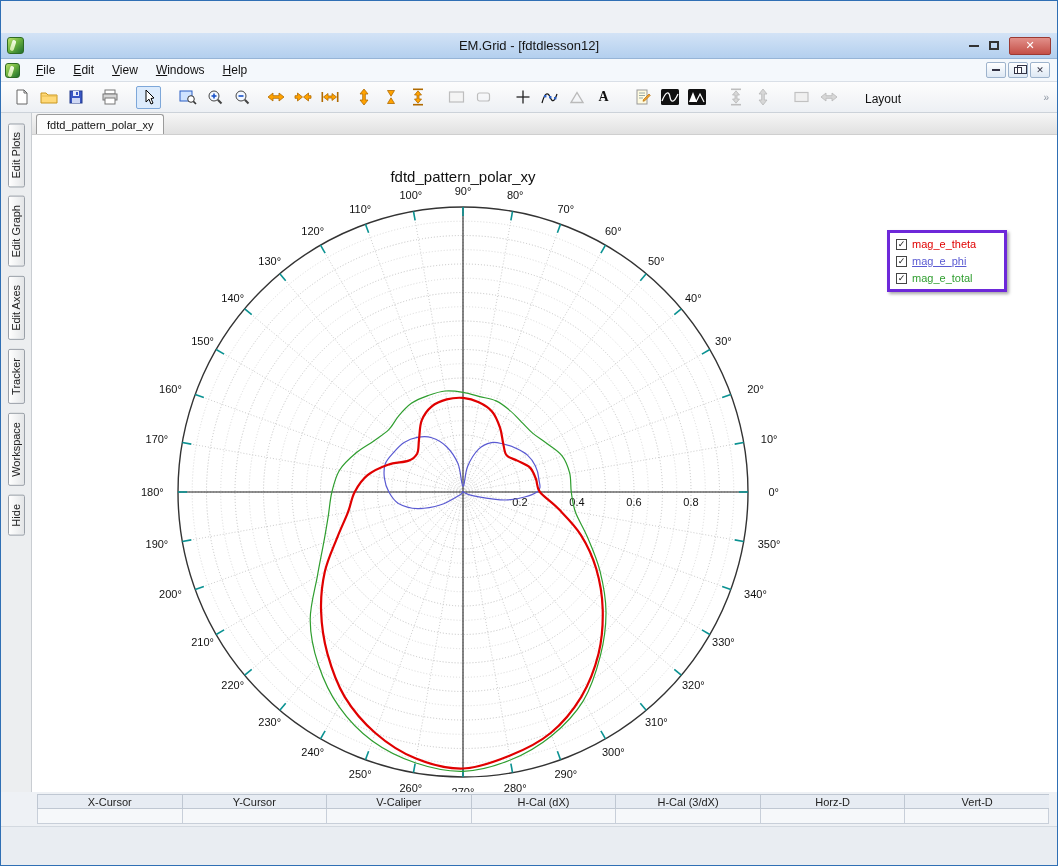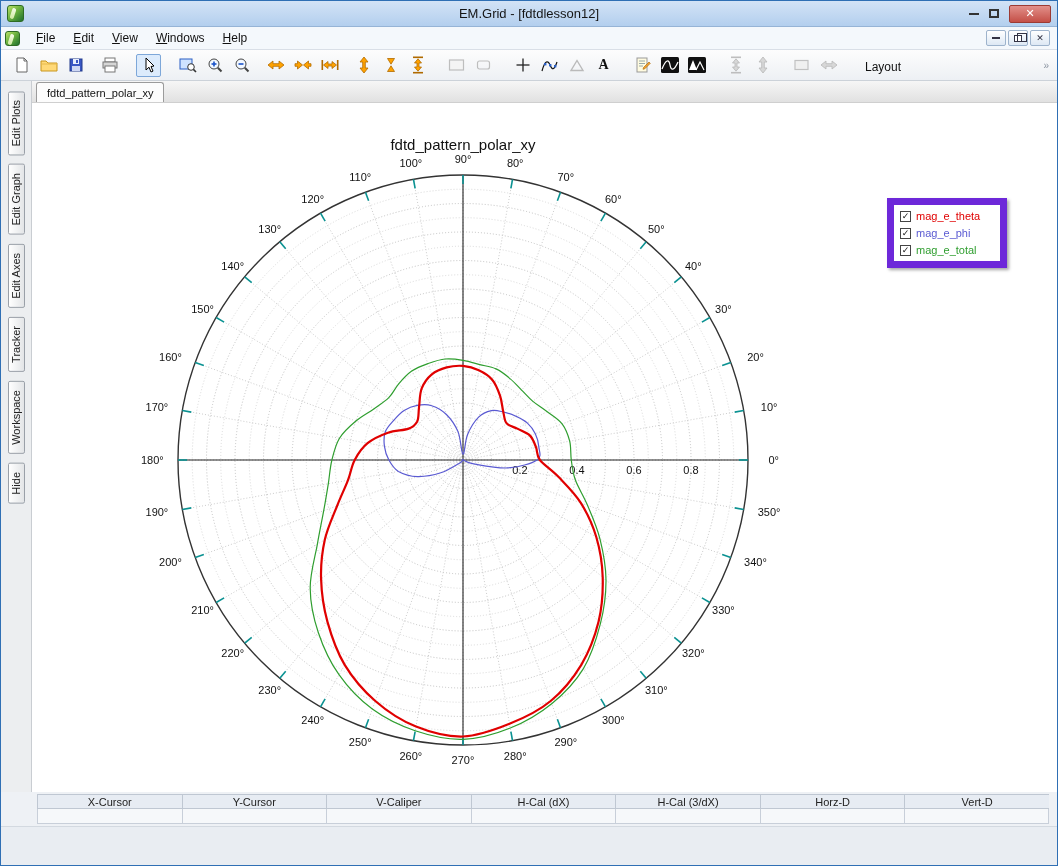--- a/index.html
+++ b/index.html
@@ -14,21 +14,21 @@
     border:1px solid #2f6fb4;
     background:#eef1f5;
     display:flex; flex-direction:column;
   }
 
   
   .titlebar {
     position:relative; height:26px; flex:0 0 26px;
     background:linear-gradient(#d3e3f6,#b3cfee);
     border-bottom:1px solid #96b4d6;
-    display:flex; align-items:center; padding:0 6px;
+    display:flex; align-items:center; padding:0 6px;margin-top:32px;
   }
   .titlebar .title {
     position:absolute; left:0; right:0; text-align:center;
     font-size:13px; color:#151515;
   }
   .logo {
     width:17px; height:17px; border-radius:3px; z-index:2;
     background:linear-gradient(135deg,#bde26b 0%,#6db33f 45%,#1e6f2e 100%);
     border:1px solid #2e6b23; position:relative;
   }
@@ -115,21 +115,21 @@
     border-radius:3px 3px 0 0; font-size:11px; color:#111;
     padding:4px 10px 3px 10px;
   }
   .plot-area { position:relative; flex:1 1 auto; overflow:hidden; background:#fff; }
   #polar-svg { position:absolute; left:0; top:0; }
   #polar-svg text { font-family:"Liberation Sans",sans-serif; }
 
   
   .legend {
     position:absolute; left:855px; top:95px; width:120px;
-    background:#fff; border:7px solid #6d28d9;
+    background:#fff; border:3px solid #6d28d9;
     box-shadow:2px 2px 3px rgba(0,0,0,.35);
     padding:4px 6px; display:flex; flex-direction:column; gap:3px;
   }
   .legend-row { display:flex; align-items:center; gap:5px; height:14px; }
   .cb {
     width:11px; height:11px; border:1px solid #444; background:#fff; flex:0 0 11px;
     display:flex; align-items:center; justify-content:center;
   }
   .cb::after { content:"\2713"; font-size:9px; color:#111; line-height:1; }
   .legend-label { font-size:11px; }
@@ -531,21 +531,21 @@
             <path d="M507.9 357.0C504.2 352.1 505.6 348.2 504.0 344.1C502.3 340.1 501.1 335.7 498.0 332.6C494.8 329.6 489.2 327.7 485.3 325.6C481.4 323.6 477.0 323.1 474.7 320.4C472.3 317.6 472.4 313.6 471.3 309.0C470.2 304.4 469.9 298.2 468.1 292.8C466.2 287.4 463.8 280.9 460.2 276.7C456.7 272.4 451.7 269.5 446.8 267.2C442.0 264.9 436.4 263.4 431.0 262.9C425.6 262.5 419.9 263.0 414.7 264.4C409.5 265.8 404.0 267.8 399.8 271.3C395.6 274.8 391.8 279.9 389.7 285.4C387.5 291.0 387.8 299.1 387.0 304.6C386.3 310.1 386.9 315.0 385.2 318.5C383.4 322.0 381.6 323.8 376.7 325.6C371.8 327.5 362.9 327.3 356.0 329.7C349.2 332.1 341.1 335.6 335.6 340.2C330.0 344.7 326.0 350.8 322.7 357.0C319.4 363.2 318.9 369.7 315.9 377.3C313.0 384.9 309.0 392.9 305.1 402.8C301.3 412.7 295.5 424.6 292.8 436.8C290.1 449.0 288.6 462.4 289.1 476.1C289.5 489.7 291.5 504.3 295.4 518.6C299.4 532.9 304.8 548.6 312.7 561.9C320.7 575.1 331.4 587.7 343.3 598.0C355.1 608.3 369.4 617.7 384.0 623.6C398.6 629.5 415.4 633.9 431.0 633.5C446.6 633.0 462.9 626.7 477.5 620.8C492.1 614.9 506.8 607.9 518.7 598.0C530.7 588.2 541.3 575.1 549.3 561.9C557.2 548.6 563.0 533.2 566.6 518.6C570.1 504.0 571.1 488.3 570.7 474.2C570.3 460.1 567.9 446.3 564.3 434.0C560.6 421.6 555.1 409.9 548.8 399.9C542.5 389.9 533.2 381.0 526.4 373.8C519.6 366.7 511.7 361.9 507.9 357.0Z" fill="none" stroke="#e00000" stroke-width="2.2" stroke-linejoin="round"></path>
             <text x="431" y="47" text-anchor="middle" font-size="15" fill="#111">fdtd_pattern_polar_xy</text>
           </svg>
         <div class="legend">
           <div class="legend-row">
             <span class="cb"></span>
             <span class="legend-label" style="color: rgb(224, 0, 0);">mag_e_theta</span>
           </div>
           <div class="legend-row">
             <span class="cb"></span>
-            <span class="legend-label" style="color: rgb(90, 90, 210);">mag_e_phi</span>
+            <span class="legend-label" style="color: rgb(90, 90, 210); text-decoration: underline;">mag_e_phi</span>
           </div>
           <div class="legend-row">
             <span class="cb"></span>
             <span class="legend-label" style="color: rgb(47, 158, 47);">mag_e_total</span>
           </div>
         </div>
       </div>
     </div>
   </div>
 

